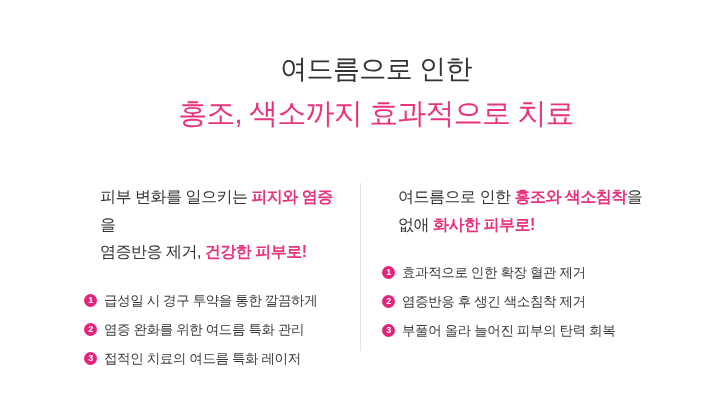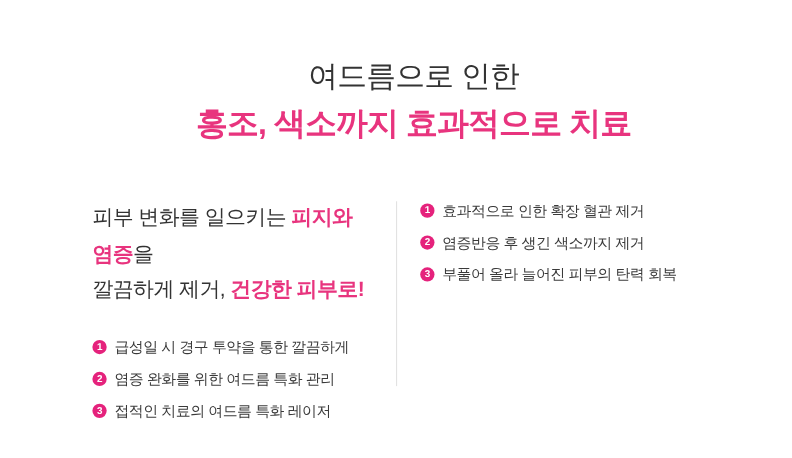--- a/index.html
+++ b/index.html
@@ -33,21 +33,21 @@
   .headline-line-1 {
     font-size: 27px;
     font-weight: 400;
     color: #333333;
     line-height: 1.32;
     letter-spacing: -0.6px;
     display: block;
   }
   .headline-line-2 {
     font-size: 29px;
-    font-weight: 700;
+    font-weight: 400;
     color: #e8347e;
     line-height: 1.32;
     letter-spacing: -0.8px;
     display: block;
     margin-top: 6px;
   }
 
   
   .columns {
     position: absolute;
@@ -74,26 +74,26 @@
     position: absolute;
     top: 183px;
     left: 360px;
     width: 1px;
     height: 168px;
     background: #e2e2e2;
   }
 
   
   .lead {
-    font-size: 19px;
+    font-size: 16px;
     line-height: 1.72;
     font-weight: 400;
     color: #333333;
     letter-spacing: -0.5px;
-    margin: 0 0 26px 0;
+    margin: 0 0 26px 16px;
   }
   .lead .hl {
     color: #e8347e;
     font-weight: 700;
   }
 
   
   .feature-list {
     list-style: none;
     margin: 0;
@@ -140,47 +140,51 @@
     <span class="headline-line-2">홍조, 색소까지 효과적으로 치료</span>
   </div>
 
   <div class="divider"></div>
 
   <div class="columns">
 
     <div class="column column-left">
       <p class="lead">
         <span>피부 변화를 일으키는 </span><span class="hl">피지와 염증</span><span>을</span><br>
-        <span>깔끔하게 제거, </span><span class="hl">건강한 피부로!</span>
+        <span>염증반응 제거, </span><span class="hl">건강한 피부로!</span>
       </p>
       <ul class="feature-list">
         <li class="feature-item">
           <span class="badge">1</span>
           <span class="feature-text">급성일 시 경구 투약을 통한 깔끔하게</span>
         </li>
         <li class="feature-item">
           <span class="badge">2</span>
           <span class="feature-text">염증 완화를 위한 여드름 특화 관리</span>
         </li>
         <li class="feature-item">
           <span class="badge">3</span>
           <span class="feature-text">접적인 치료의 여드름 특화 레이저</span>
         </li>
       </ul>
     </div>
 
     <div class="column column-right">
+      <p class="lead">
+        <span>여드름으로 인한 </span><span class="hl">홍조와 색소침착</span><span>을</span><br>
+        <span>없애 </span><span class="hl">화사한 피부로!</span>
+      </p>
       <ul class="feature-list">
         <li class="feature-item">
           <span class="badge">1</span>
           <span class="feature-text">효과적으로 인한 확장 혈관 제거</span>
         </li>
         <li class="feature-item">
           <span class="badge">2</span>
-          <span class="feature-text">염증반응 후 생긴 색소까지 제거</span>
+          <span class="feature-text">염증반응 후 생긴 색소침착 제거</span>
         </li>
         <li class="feature-item">
           <span class="badge">3</span>
           <span class="feature-text">부풀어 올라 늘어진 피부의 탄력 회복</span>
         </li>
       </ul>
     </div>
 
   </div>
 </div>

